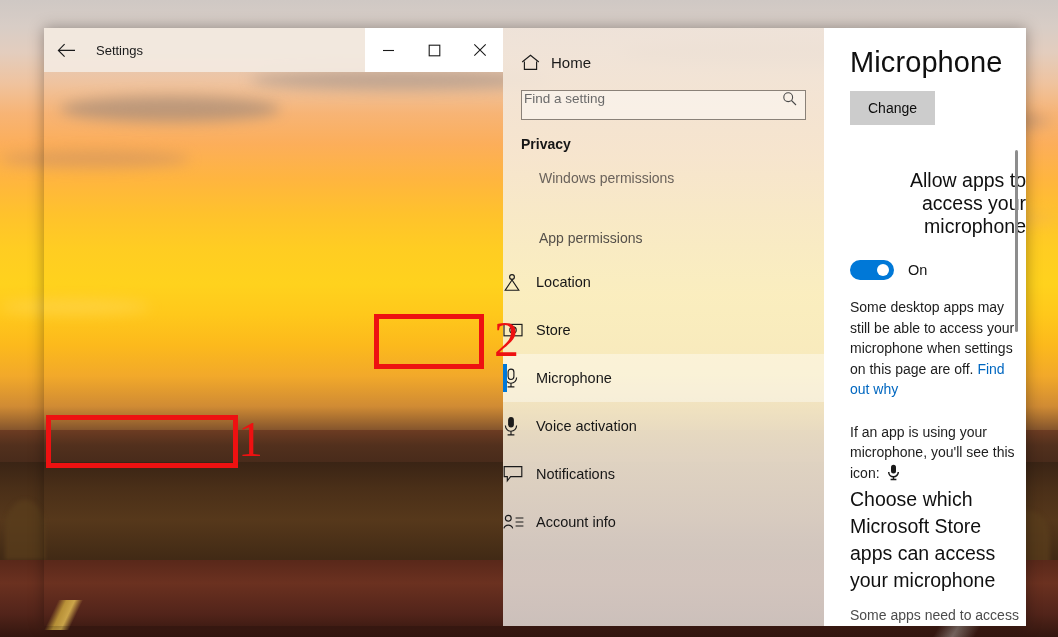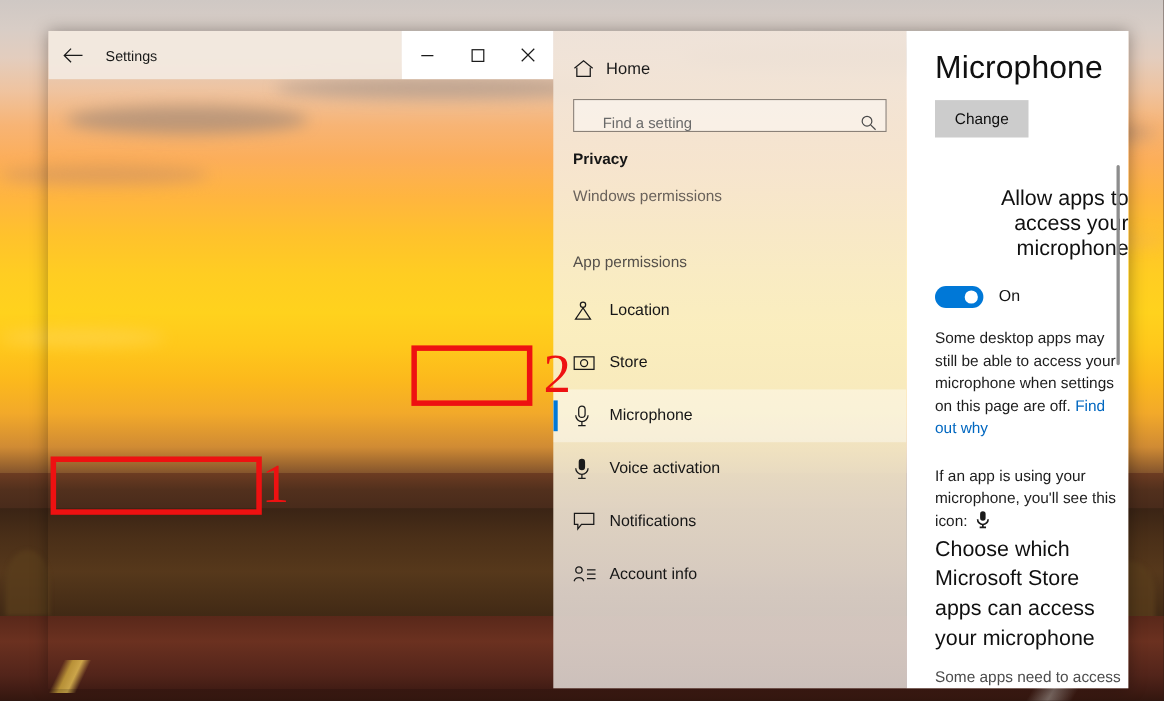--- a/index.html
+++ b/index.html
@@ -109,40 +109,40 @@
   }
   .home-row {
     display:flex; align-items:center; height:40px; margin-top:14px; padding-left:18px;
   }
   .home-row .ic { width:30px; display:flex; align-items:center; }
   .home-row .lb { font-size:15px; color:#1a1a1a; }
 
   .search-wrap { padding:8px 18px 0 18px; }
   .search-box {
     height:30px; border:1px solid #8a8178; background:rgba(255,255,255,.45);
-    display:flex; align-items:flex-end; padding:0 8px 0 26px;
+    display:flex; align-items:flex-start; padding:0 8px 0 2px;
   }
   .search-box input {
     flex:1; border:none; outline:none; background:transparent;
     font-family:"Liberation Sans", sans-serif; font-size:13.5px; color:#4a4a4a;
   }
   .search-box input::placeholder { color:#6a6a6a; }
   .search-ic { width:16px; display:flex; align-items:center; justify-content:center; }
 
   .sec-title {
     font-size:14px; font-weight:bold; color:#161616;
     padding:16px 0 0 18px;
   }
   .grp-label {
-    font-size:14px; color:#55504a; padding-left:18px;
+    font-size:14px; color:#55504a; padding-left:36px;
   }
   .grp-label.faded { color:#6a625b; }
 
   .nav-item {
-    display:flex; align-items:center; height:48px; padding-left:18px;
+    display:flex; align-items:center; height:48px; 
     position:relative; cursor:default;
   }
   .nav-item .ic { width:33px; display:flex; align-items:center; }
   .nav-item .lb { font-size:14.5px; color:#161616; }
   .nav-item.selected { background:rgba(255,255,255,.40); }
   .nav-item.selected::before {
     content:""; position:absolute; left:0; top:10px; bottom:10px; width:4px;
     background:#0078d7;
   }
 

